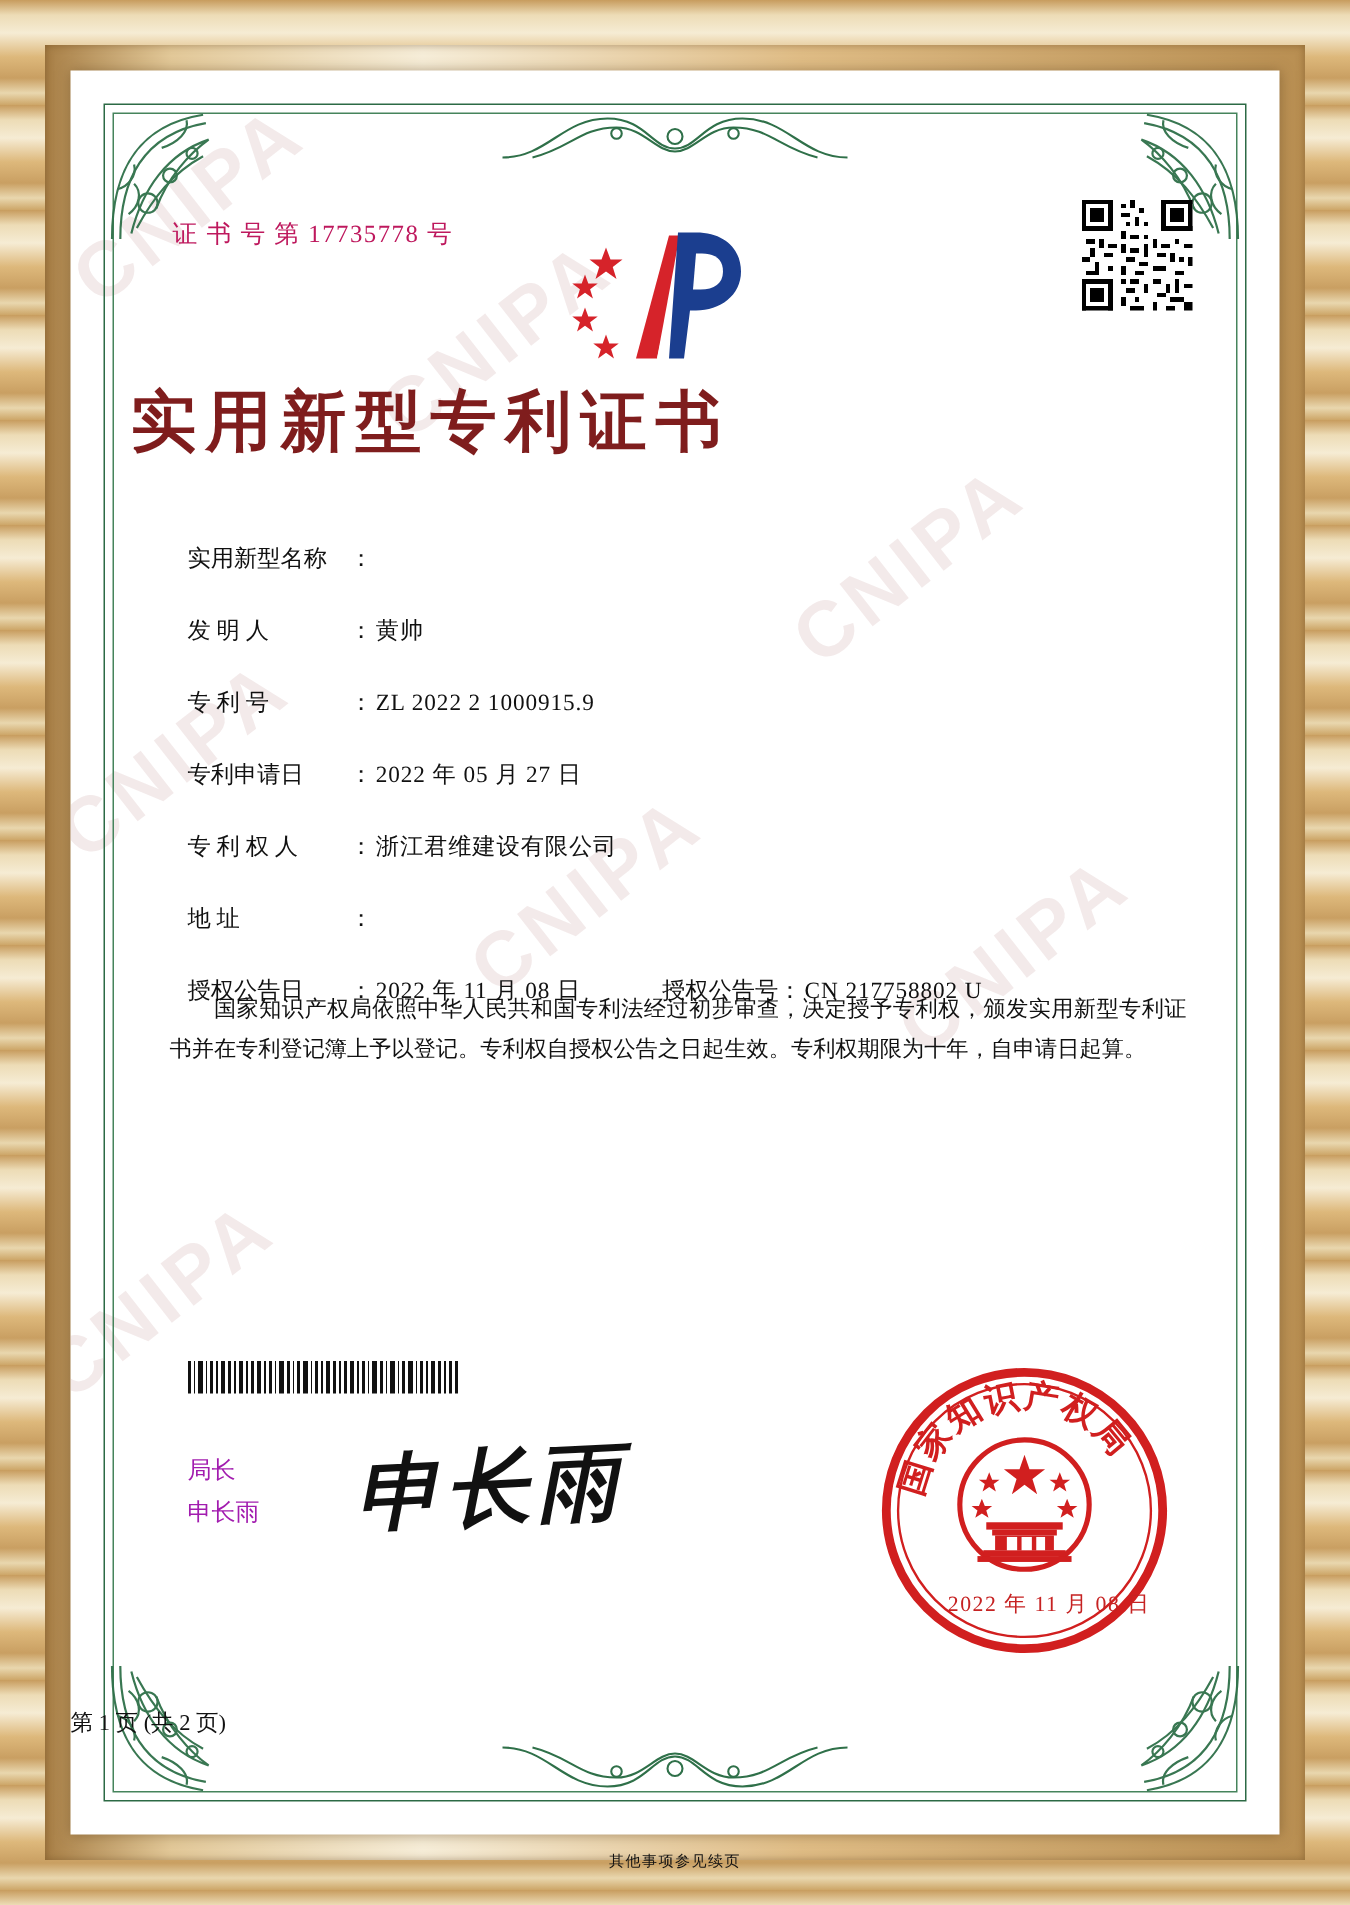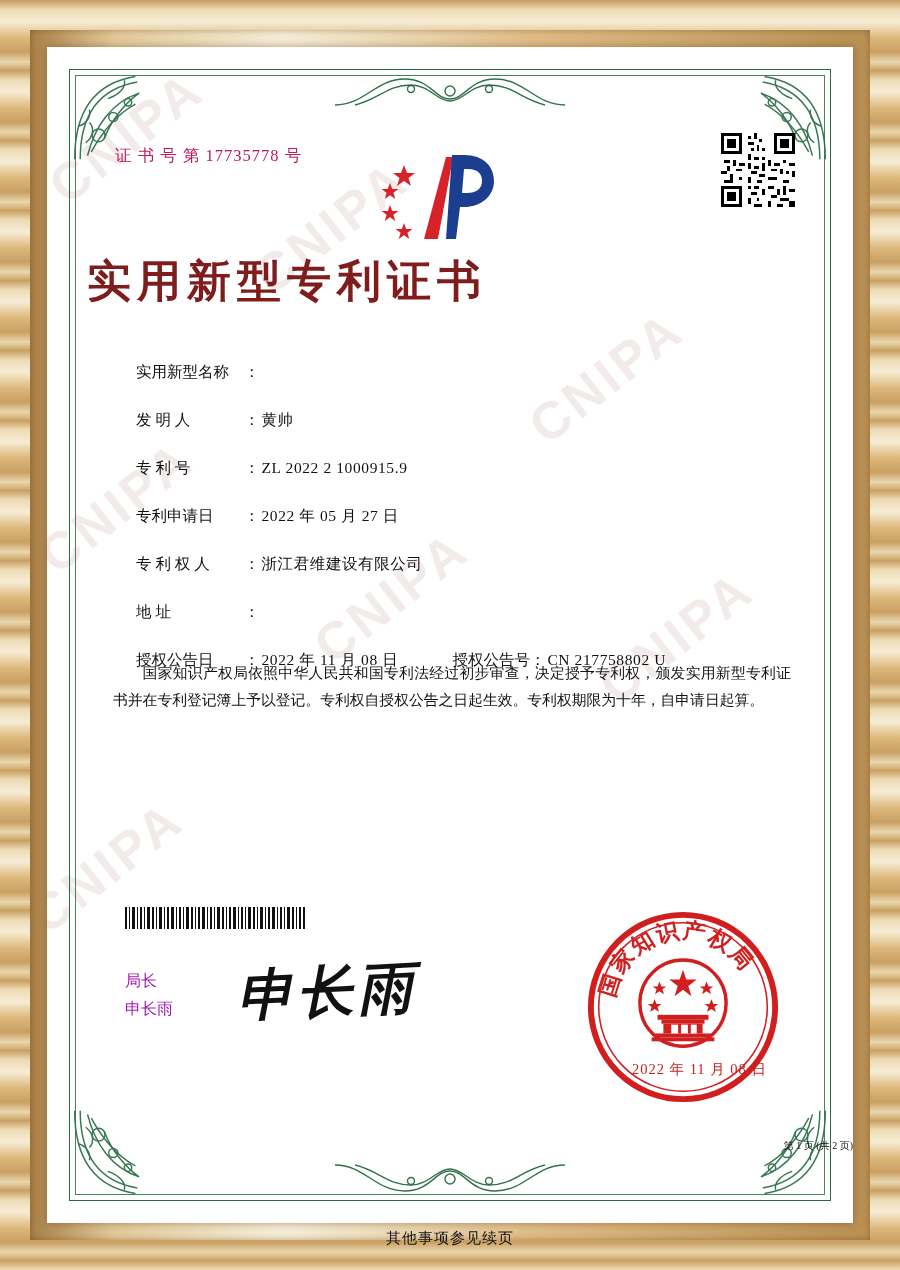--- a/index.html
+++ b/index.html
@@ -148,21 +148,20 @@
     margin-bottom: 27px;
     font-size: 15.5px;
     color: #111;
   }
   .f-label {
     width: 108px;
     flex: 0 0 108px;
     display: flex;
     justify-content: space-between;
     letter-spacing: 0px;
-    margin-left: 11px;
   }
   .f-colon { margin: 0 2px 0 0; }
   .f-value {
     font-family: "Liberation Serif", serif;
     letter-spacing: 0.6px;
   }
   .pair-second {
     margin-left: 54px;
     display: flex;
     align-items: baseline;
@@ -221,29 +220,29 @@
     position: absolute;
     right: 86px; top: 1013px;
     font-size: 14.5px;
     color: #c62222;
     letter-spacing: 1px;
   }
 
   .page-no {
     position: absolute;
     left: 0; right: 0; top: 1092px;
-    text-align: right;
-    font-size: 10px;
+    text-align: left;
+    font-size: 15px;
     color: #111;
   }
   .footnote {
     position: absolute;
     left: 0; right: 0; bottom: 22px;
     text-align: center;
-    font-size: 15px;
+    font-size: 10px;
     color: #111;
     letter-spacing: 1px;
   }
 </style>
 </head>
 <body>
 
 <div class="certificate">
   <div class="frame-outer"></div>
   <div class="frame-inner-shadow"></div>

